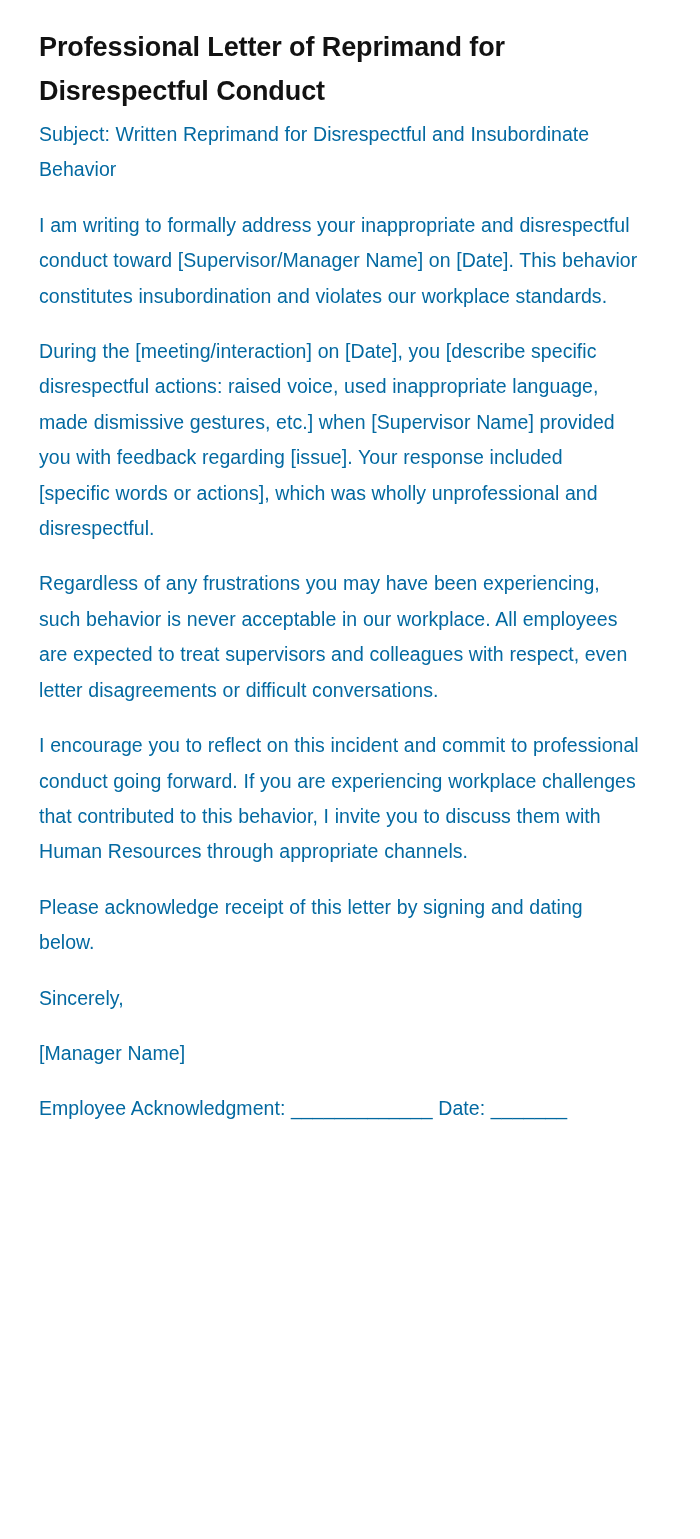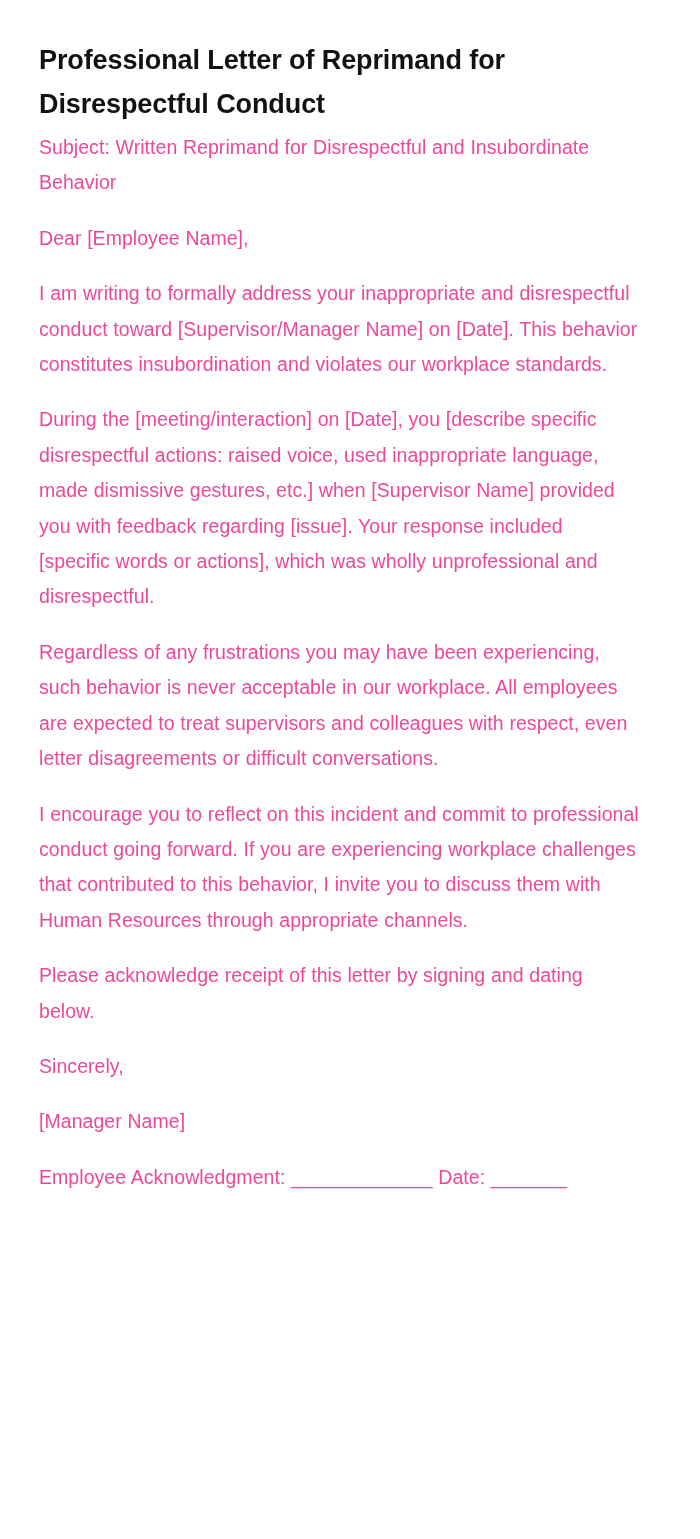--- a/index.html
+++ b/index.html
@@ -11,41 +11,41 @@
     width: 700px;
     min-height: 1539px;
     font-family: "Liberation Sans", "DejaVu Sans", sans-serif;
     color: #1f1f1f;
     -webkit-font-smoothing: antialiased;
   }
   .page {
     box-sizing: border-box;
     width: 700px;
     min-height: 1539px;
-    padding: 38px 40px 24px 39px;
+    padding: 25px 40px 24px 39px;
     background: #ffffff;
   }
   .doc-title {
     margin: 0 0 4px 0;
     font-size: 27px;
     line-height: 44px;
     font-weight: 700;
     letter-spacing: -0.1px;
     color: #121212;
     max-width: 470px;
   }
   .doc-body {
     margin: 0;
   }
   .para {
     margin: 0 0 20px 0;
     font-size: 19.5px;
     line-height: 35.4px;
     font-weight: 400;
-    color: #ec4899;
+    color: #0369a1;
     max-width: 600px;
     letter-spacing: 0.05px;
     word-spacing: 0.2px;
   }
   .para.subject {
     margin-top: 0;
   }
   .para.last {
     margin-bottom: 12px;
   }
@@ -57,21 +57,20 @@
 <body>
 
 <div class="page">
 
   <h1 class="doc-title">Professional Letter of Reprimand for Disrespectful Conduct</h1>
 
   <div class="doc-body">
 
     <p class="para subject">Subject: Written Reprimand for Disrespectful and Insubordinate Behavior</p>
 
-    <p class="para">Dear [Employee Name],</p>
 
     <p class="para">I am writing to formally address your inappropriate and disrespectful conduct toward [Supervisor/Manager Name] on [Date]. This behavior constitutes insubordination and violates our workplace standards.</p>
 
     <p class="para">During the [meeting/interaction] on [Date], you [describe specific disrespectful actions: raised voice, used inappropriate language, made dismissive gestures, etc.] when [Supervisor Name] provided you with feedback regarding [issue]. Your response included [specific words or actions], which was wholly unprofessional and disrespectful.</p>
 
     <p class="para">Regardless of any frustrations you may have been experiencing, such behavior is never acceptable in our workplace. All employees are expected to treat supervisors and colleagues with respect, even letter disagreements or difficult conversations.</p>
 
 
     <p class="para">I encourage you to reflect on this incident and commit to professional conduct going forward. If you are experiencing workplace challenges that contributed to this behavior, I invite you to discuss them with Human Resources through appropriate channels.</p>
 

